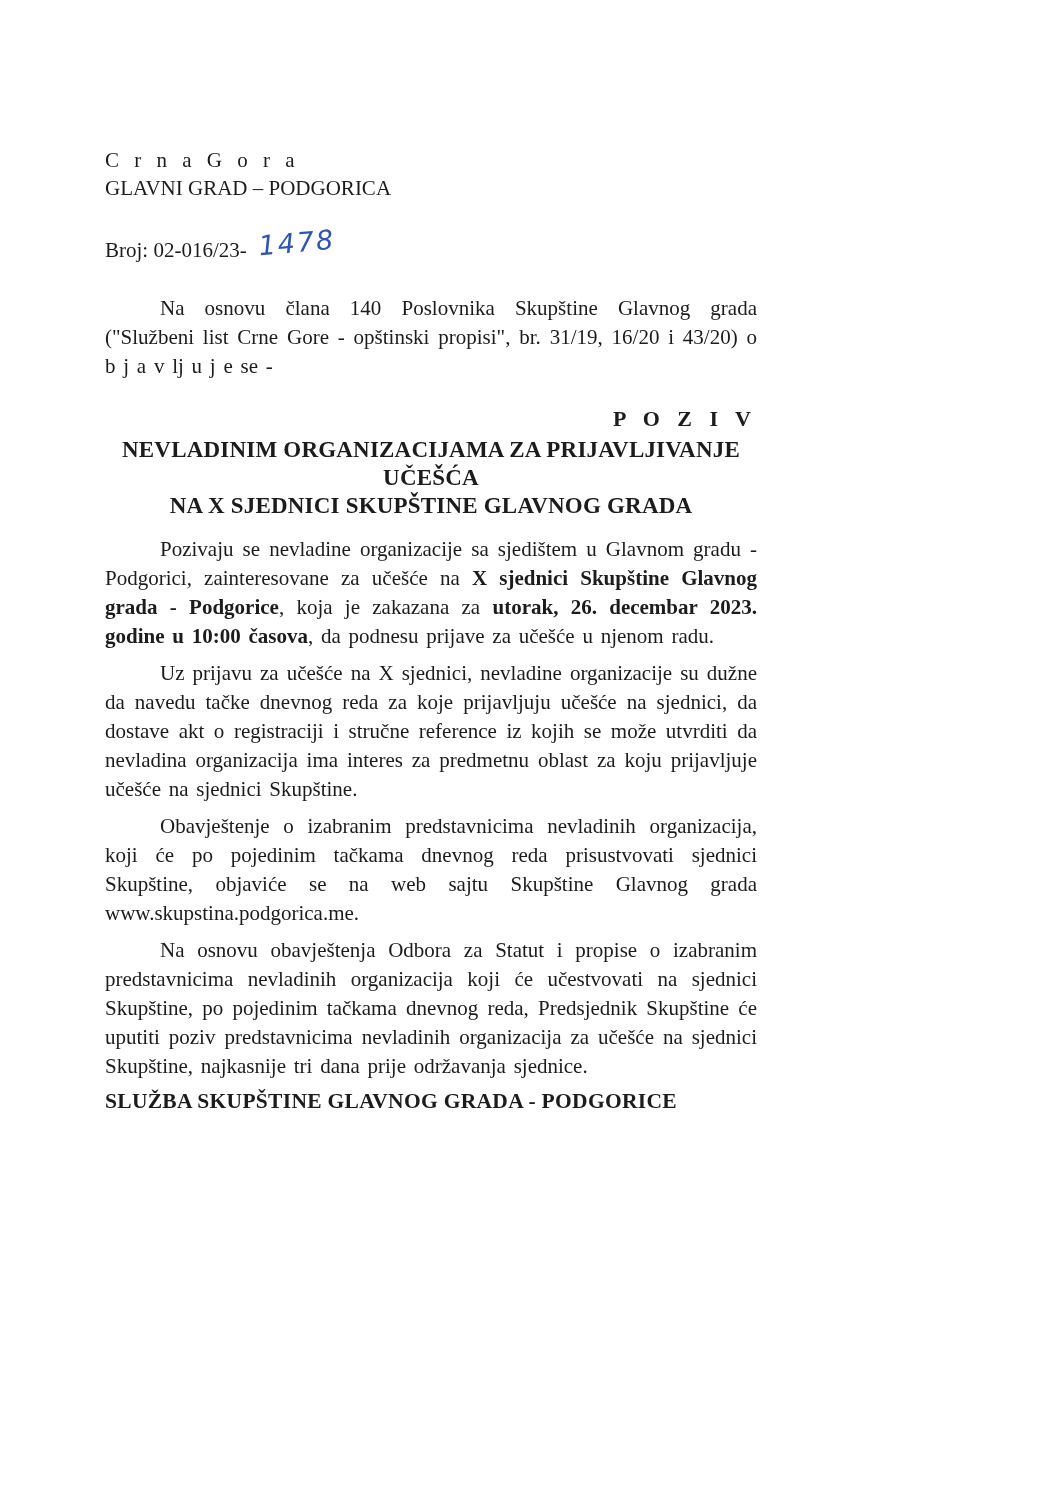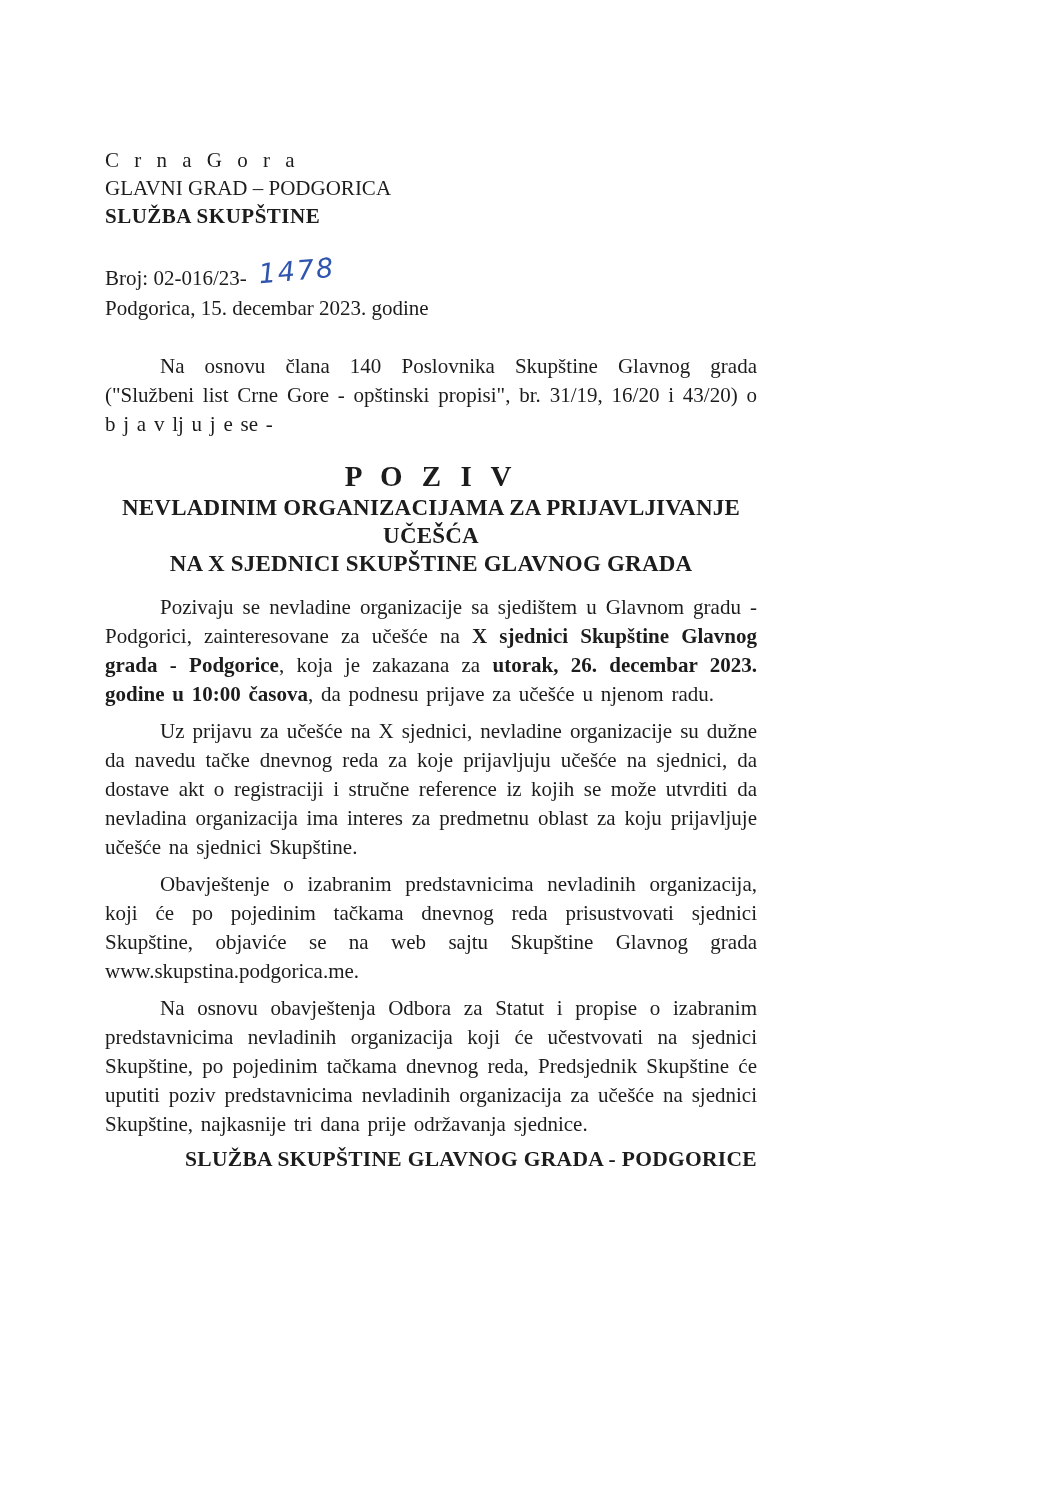--- a/index.html
+++ b/index.html
@@ -56,58 +56,57 @@
     word-spacing: 2.5px;
   }
 
   
   .title-block {
     margin-top: 23px;
     text-align: center;
   }
   .main-title {
     font-weight: bold;
-    font-size: 29px;
+    font-size: 22px;
     letter-spacing: 6px;
     line-height: 29px;
+    text-align: right;
   }
   .subtitle {
     font-weight: bold;
     font-size: 23px;
     line-height: 28px;
     letter-spacing: 0.2px;
   }
   .title-block .main-title { margin-bottom: 3px; }
 
   .doc-body { margin-top: 15px; }
 
   
   .footer-sig {
-    text-align: right;
+    text-align: left;
     font-weight: bold;
     font-size: 21.5px;
     letter-spacing: 0.3px;
   }
 </style>
 </head>
 <body>
 
 <div class="page">
 
   <header>
     <div class="hdr-line hdr-country">C r n a G o r a</div>
     <div class="hdr-line">GLAVNI GRAD – PODGORICA</div>
-    <div class="hdr-line hdr-office">SLUŽBA SKUPŠTINE</div>
   </header>
 
   <div class="ref-block">
     <div class="ref-line">
       <span>Broj: 02-016/23-</span><span class="handwritten">1478</span>
     </div>
-    <div class="ref-line">Podgorica, 15. decembar 2023. godine</div>
   </div>
 
   <div class="intro" id="intro">
       <p><span>Na osnovu člana 140 Poslovnika Skupštine Glavnog grada ("Službeni list Crne Gore - opštinski propisi", br. 31/19, 16/20 i 43/20) o b j a v lj u j e se -</span></p>
     </div>
 
   <div class="title-block">
     <div class="main-title">P O Z I V</div>
     <div class="subtitle">NEVLADINIM ORGANIZACIJAMA ZA PRIJAVLJIVANJE UČEŠĆA</div>
     <div class="subtitle">NA X SJEDNICI SKUPŠTINE GLAVNOG GRADA</div>

